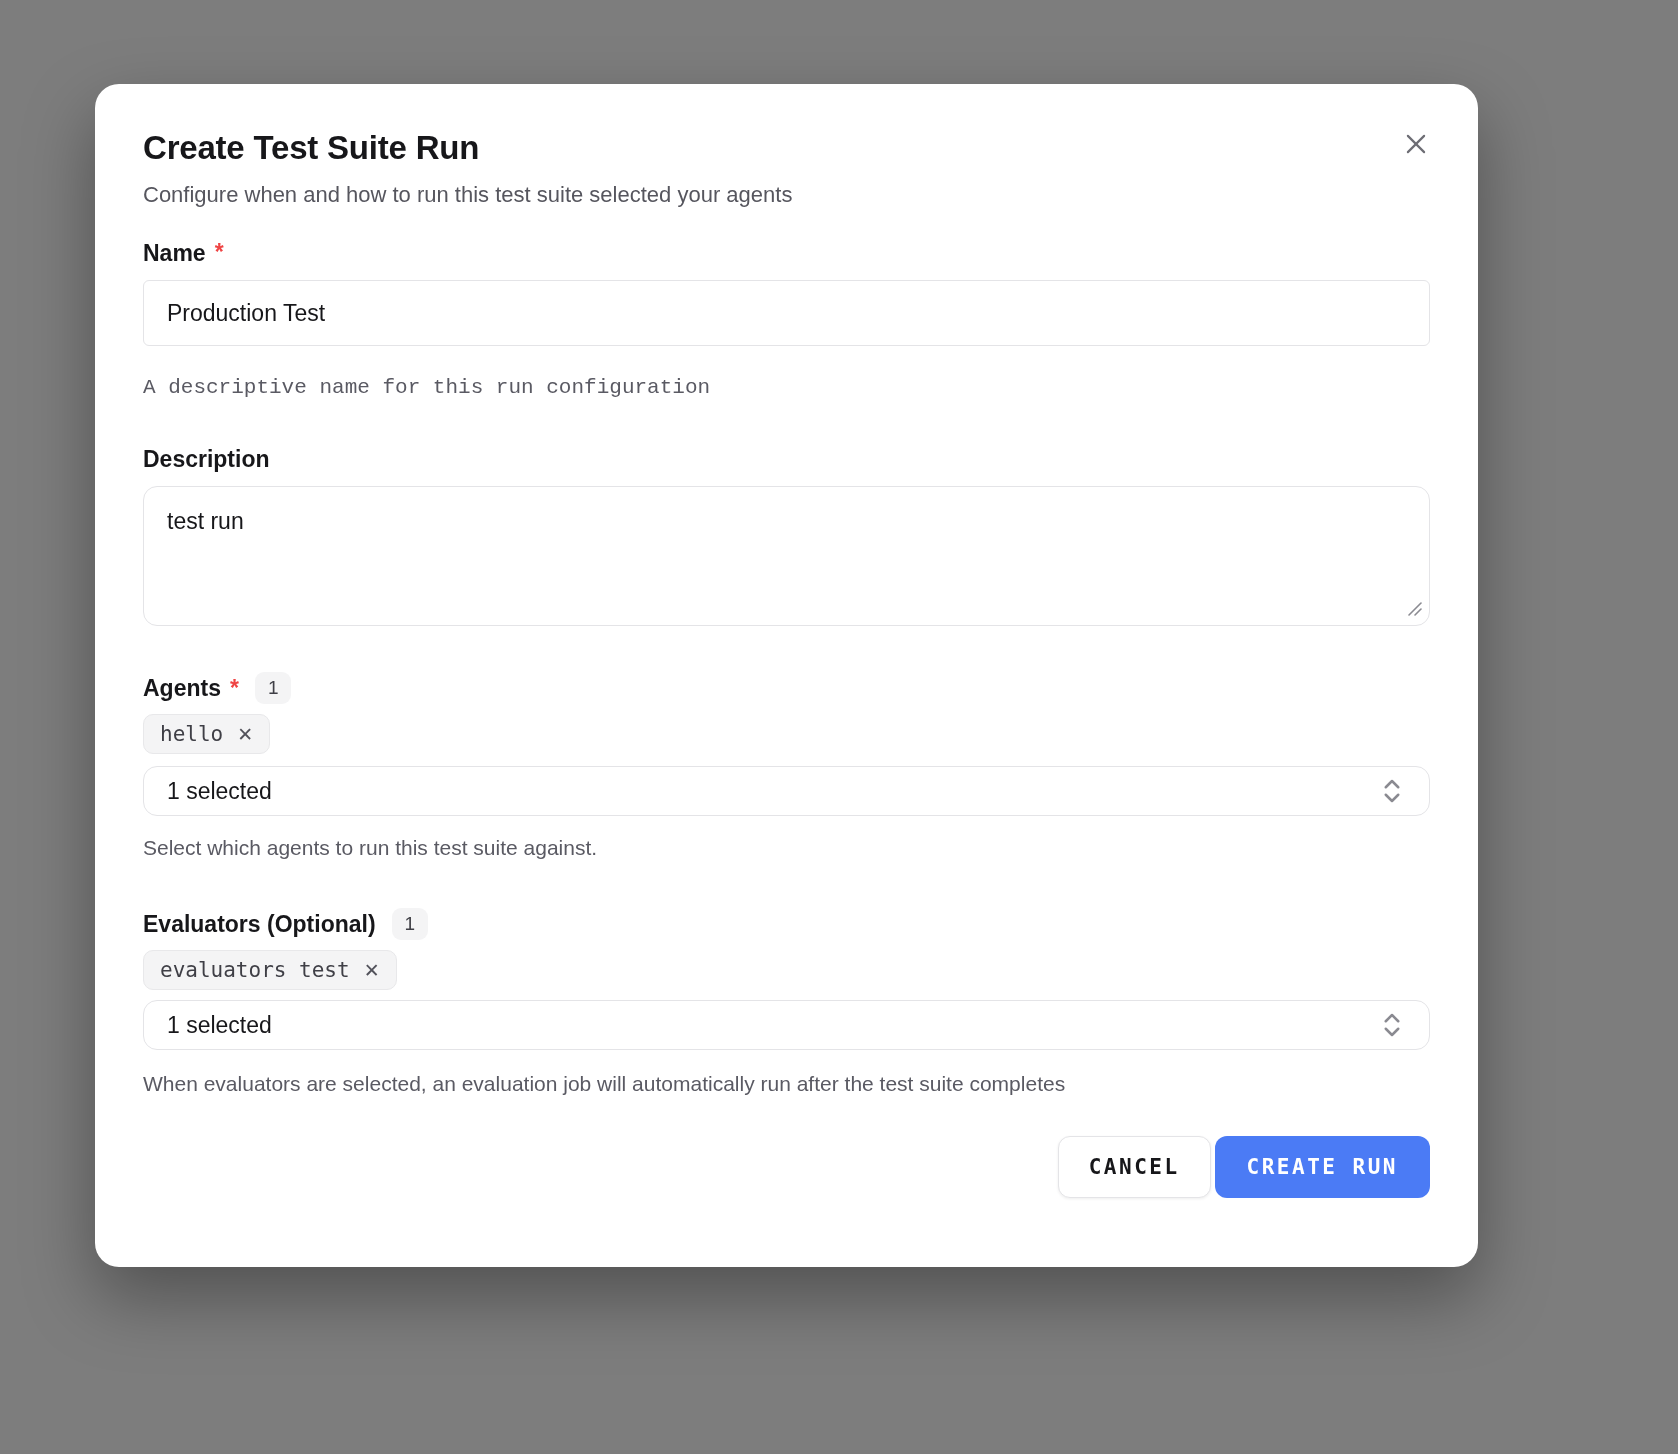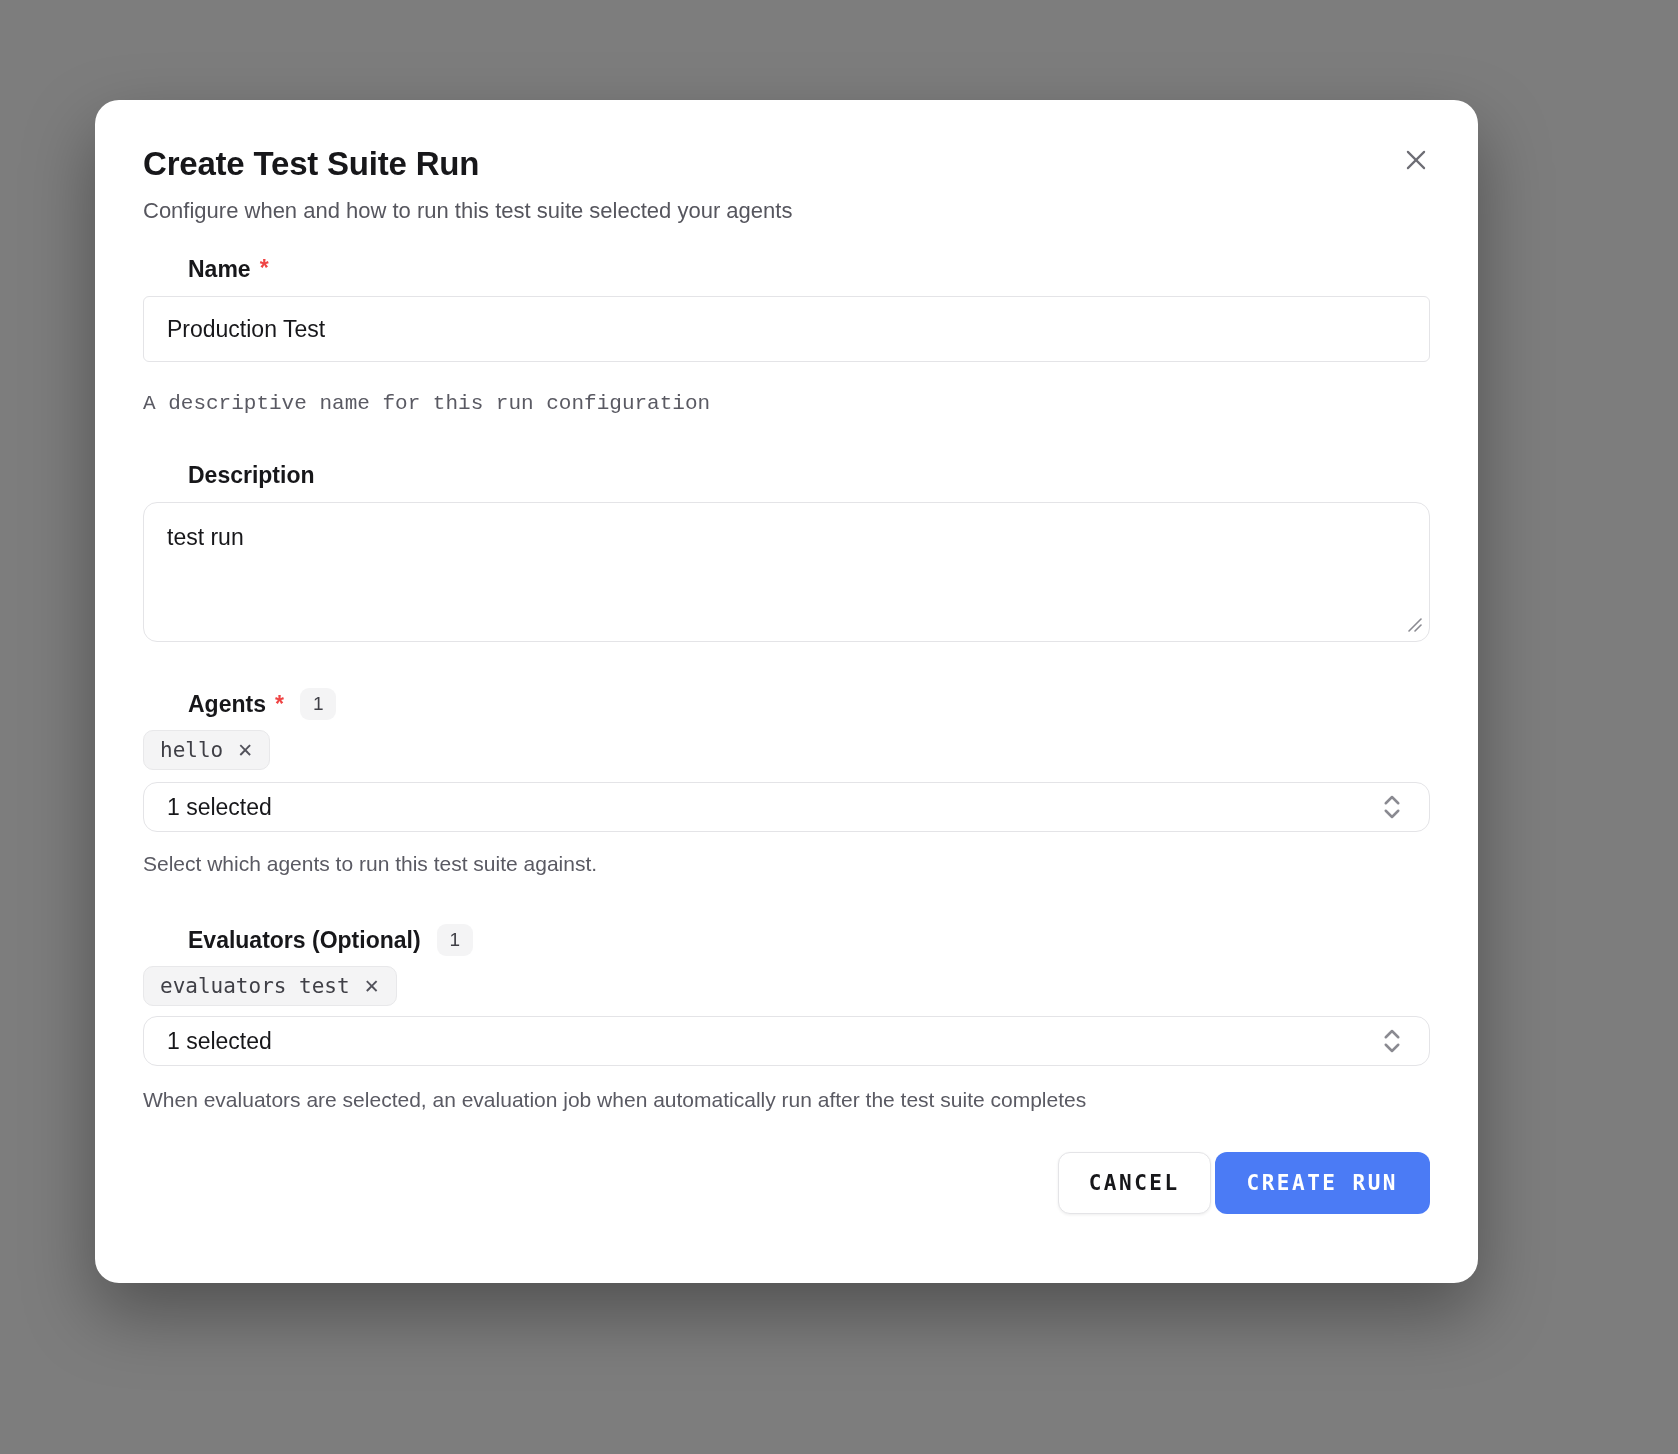--- a/index.html
+++ b/index.html
@@ -6,21 +6,21 @@
   html,body { margin:0; padding:0; }
   body {
     width:1678px; height:1454px;
     background:#7d7d7d;
     font-family:"Liberation Sans", sans-serif;
     overflow:hidden;
     position:relative;
     -webkit-font-smoothing:antialiased;
   }
   .dialog {
-    position:absolute; left:95px; top:100px;
+    position:absolute; left:95px; top:84px;
     width:1383px; height:1183px;
     background:#ffffff;
     border-radius:24px;
     box-shadow:0 30px 70px rgba(0,0,0,.35);
     padding:45px 48px 44px 48px;
   }
   .close-btn {
     position:absolute; top:40px; right:42px;
     width:40px; height:40px;
     background:transparent; border:none; cursor:pointer;
@@ -32,21 +32,21 @@
     font-size:33px; line-height:38px;
     font-weight:600; color:#17171a;
     letter-spacing:-0.2px;
   }
   .dialog-subtitle {
     margin:14px 0 0 0;
     font-size:22px; line-height:28px;
     color:#56565e; font-weight:400;
   }
   .label-row { display:flex; align-items:center; }
-  .label { font-size:23px; line-height:26px; font-weight:600; color:#17171a;margin-left:45px; }
+  .label { font-size:23px; line-height:26px; font-weight:600; color:#17171a; }
   .req { color:#ef4444; font-size:23px; font-weight:600; margin-left:9px; }
   .badge {
     margin-left:16px;
     background:#f4f4f5;
     border-radius:9px;
     padding:5px 13px;
     font-size:19px; line-height:22px;
     color:#3f3f46;
   }
   .text-input {
@@ -195,20 +195,20 @@
       <button class="chip-x">✕</button>
     </span>
   </div>
   <div class="select mt-eval-select" role="combobox">
     <span class="select-value">1 selected</span>
     <svg class="select-chevron" width="30" height="30" viewBox="0 0 24 24" fill="none" stroke="#8a8a91" stroke-width="2" stroke-linecap="round" stroke-linejoin="round">
       <path d="m7 9 5-5 5 5"></path>
       <path d="m7 15 5 5 5-5"></path>
     </svg>
   </div>
-  <p class="helper mt-eval-helper">When evaluators are selected, an evaluation job when automatically run after the test suite completes</p>
+  <p class="helper mt-eval-helper">When evaluators are selected, an evaluation job will automatically run after the test suite completes</p>
 
   <div class="footer">
     <button class="btn btn-cancel">CANCEL</button>
     <button class="btn btn-create">CREATE RUN</button>
   </div>
 
 </div>
 
 </body></html>

